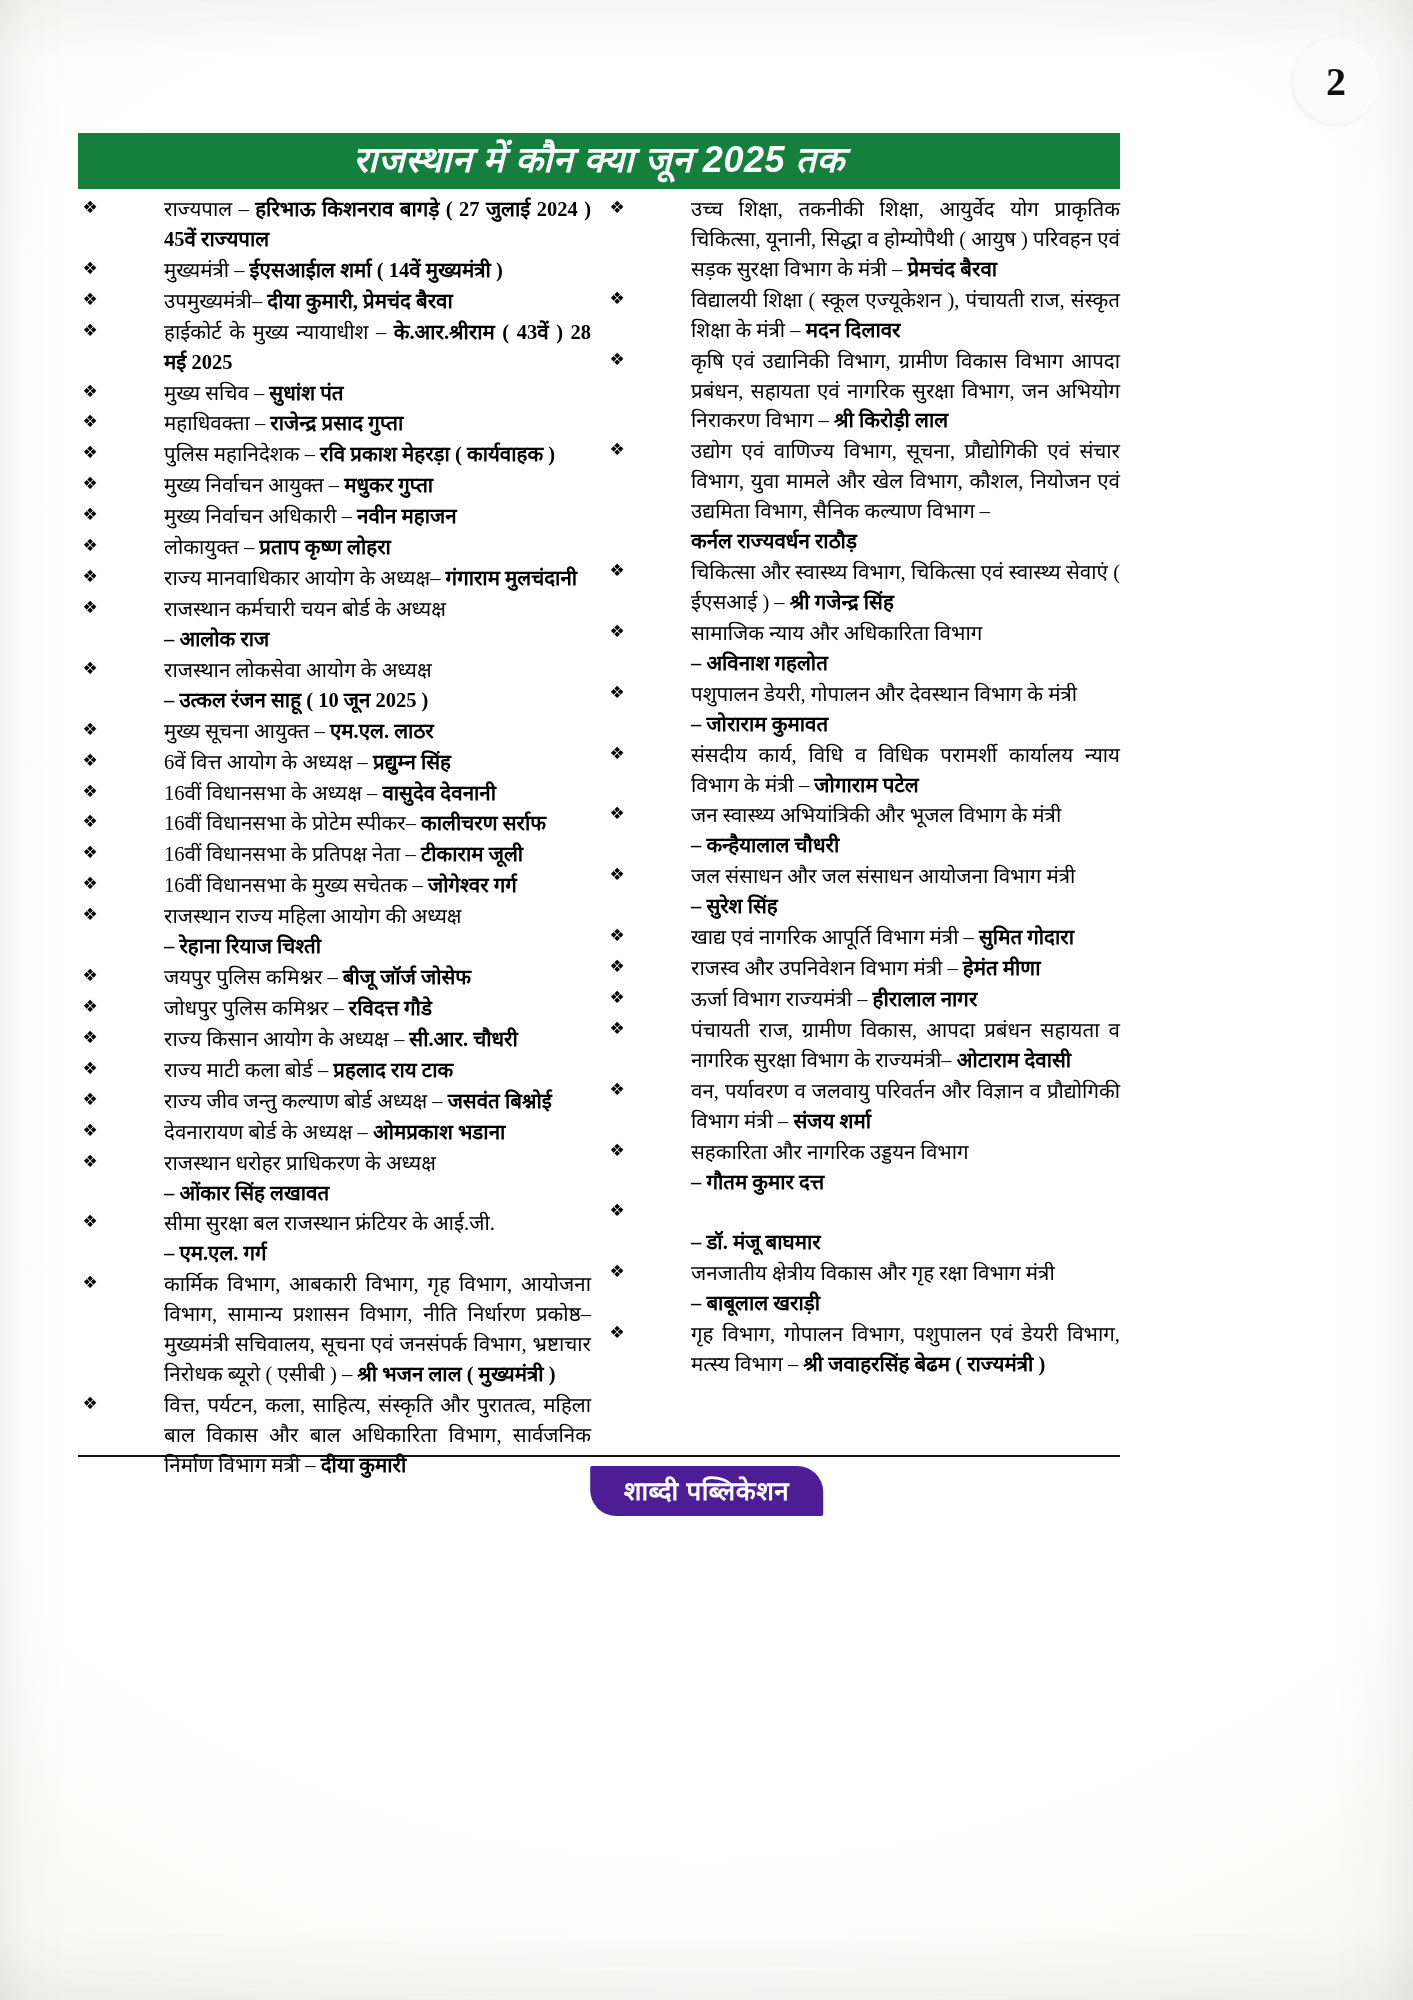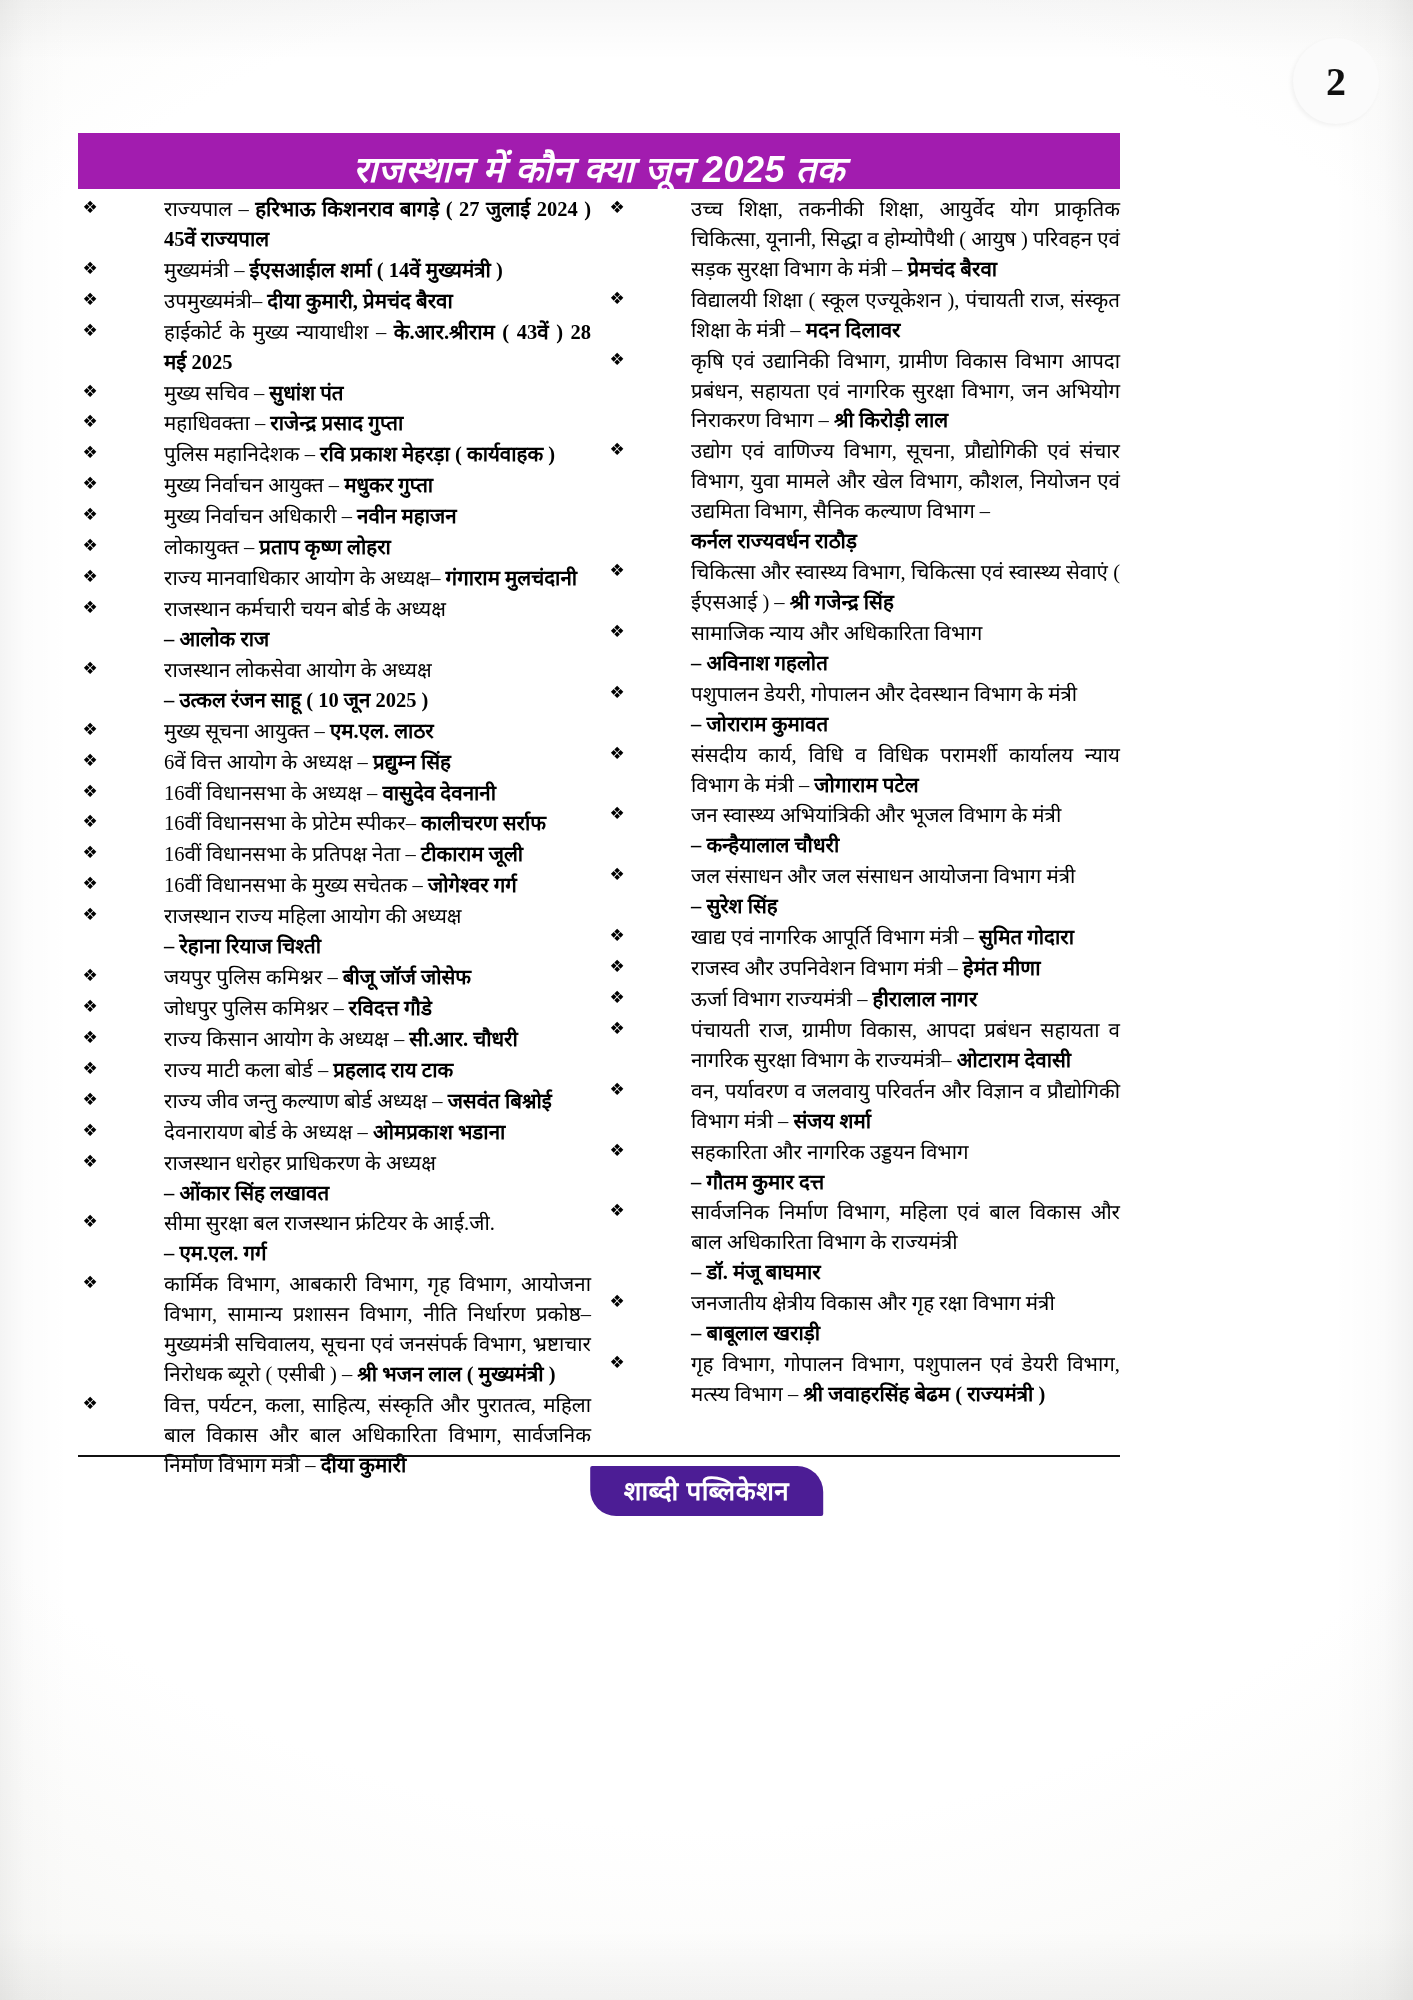--- a/index.html
+++ b/index.html
@@ -58,24 +58,24 @@
   
   .content-frame {
     position: absolute;
     left: 78px;
     top: 133px;
     width: 1042px;
     height: 1320px;
   }
 
   .title-bar {
-    background: #a21caf;
+    background: #15803d;
     height: 56px;
     display: flex;
-    align-items: flex-end;
+    align-items: center;
     justify-content: center;
     margin-bottom: 2px;
   }
   .title-bar .title-text {
     color: #ffffff;
     font-family: "Liberation Sans", sans-serif;
     font-weight: 700;
     font-style: italic;
     font-size: 36px;
     letter-spacing: 0.5px;
@@ -347,21 +347,21 @@
           <li>
             <span class="bullet-glyph">❖</span>
             <span class="item-text"><span>वन, पर्यावरण व जलवायु परिवर्तन और विज्ञान व प्रौद्योगिकी विभाग मंत्री – </span><b class="b">संजय शर्मा</b></span>
           </li>
           <li>
             <span class="bullet-glyph">❖</span>
             <span class="item-text"><span>सहकारिता और नागरिक उड्डयन विभाग</span><br><b class="b">– गौतम कुमार दत्त</b></span>
           </li>
           <li>
             <span class="bullet-glyph">❖</span>
-            <span class="item-text"><span>सार्वजनिक निर्माण विभाग, महिला एवं बाल विकास और बाल अधिकारिता विभाग के राज्यमंत्री</span><br><b class="b">– डॉ. मंजू बाघमार</b></span>
+            <span class="item-text"><br><b class="b">– डॉ. मंजू बाघमार</b></span>
           </li>
           <li>
             <span class="bullet-glyph">❖</span>
             <span class="item-text"><span>जनजातीय क्षेत्रीय विकास और गृह रक्षा विभाग मंत्री</span><br><b class="b">– बाबूलाल खराड़ी</b></span>
           </li>
           <li>
             <span class="bullet-glyph">❖</span>
             <span class="item-text"><span>गृह विभाग, गोपालन विभाग, पशुपालन एवं डेयरी विभाग, मत्स्य विभाग – </span><b class="b">श्री जवाहरसिंह बेढम ( राज्यमंत्री )</b></span>
           </li>
         </ul>

